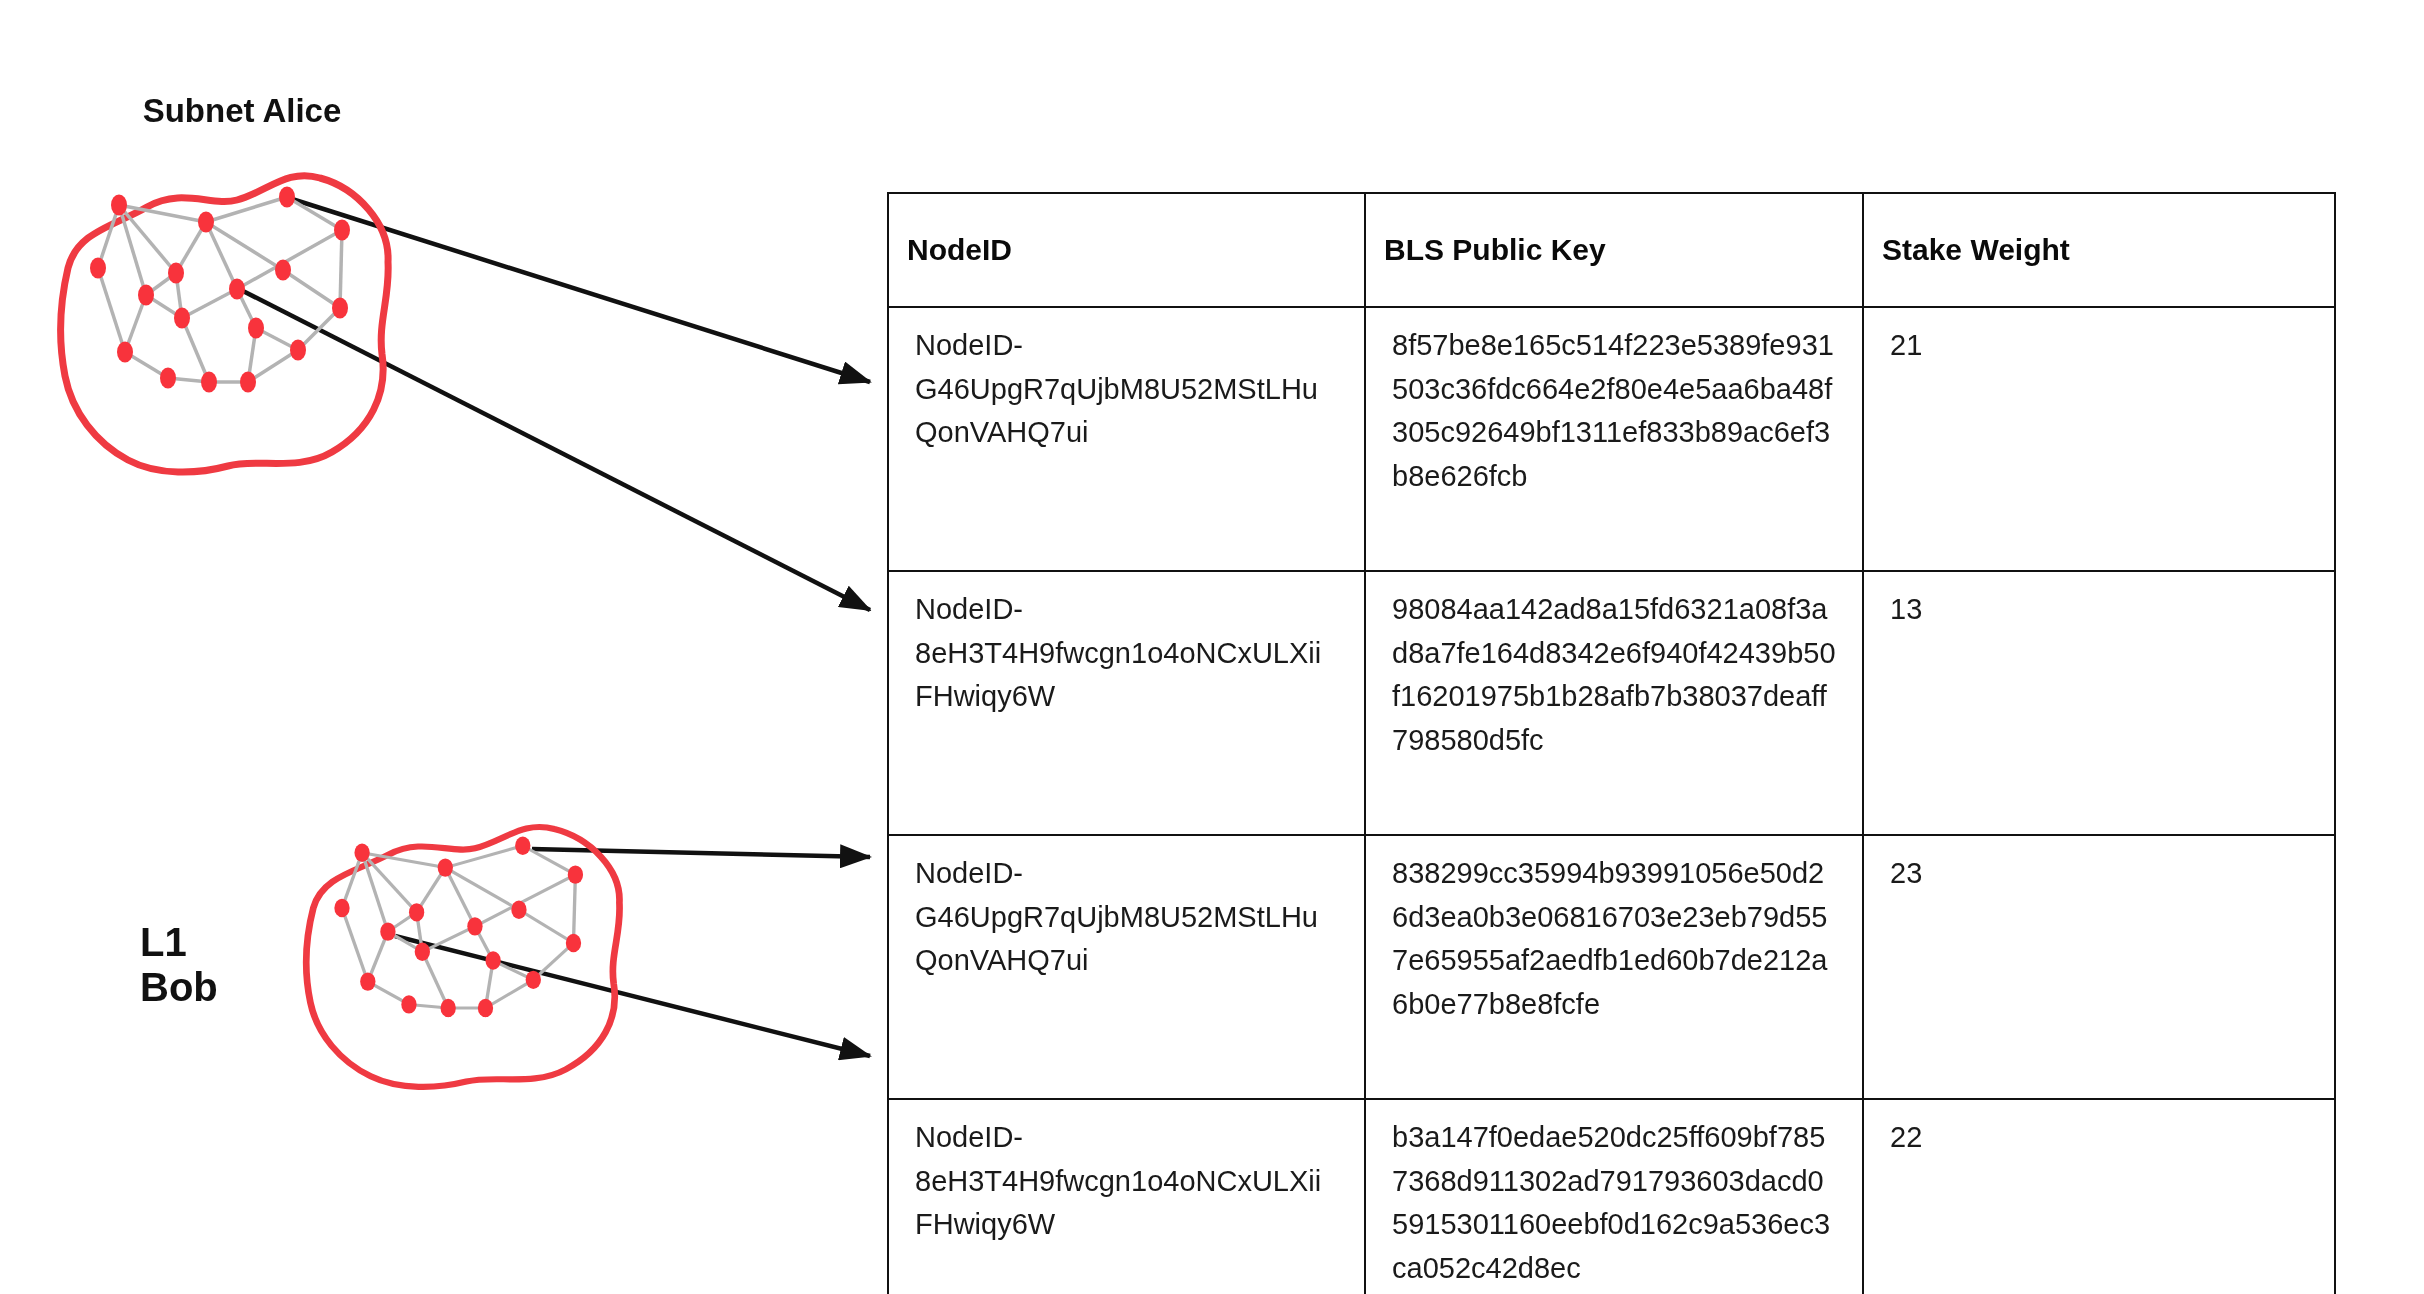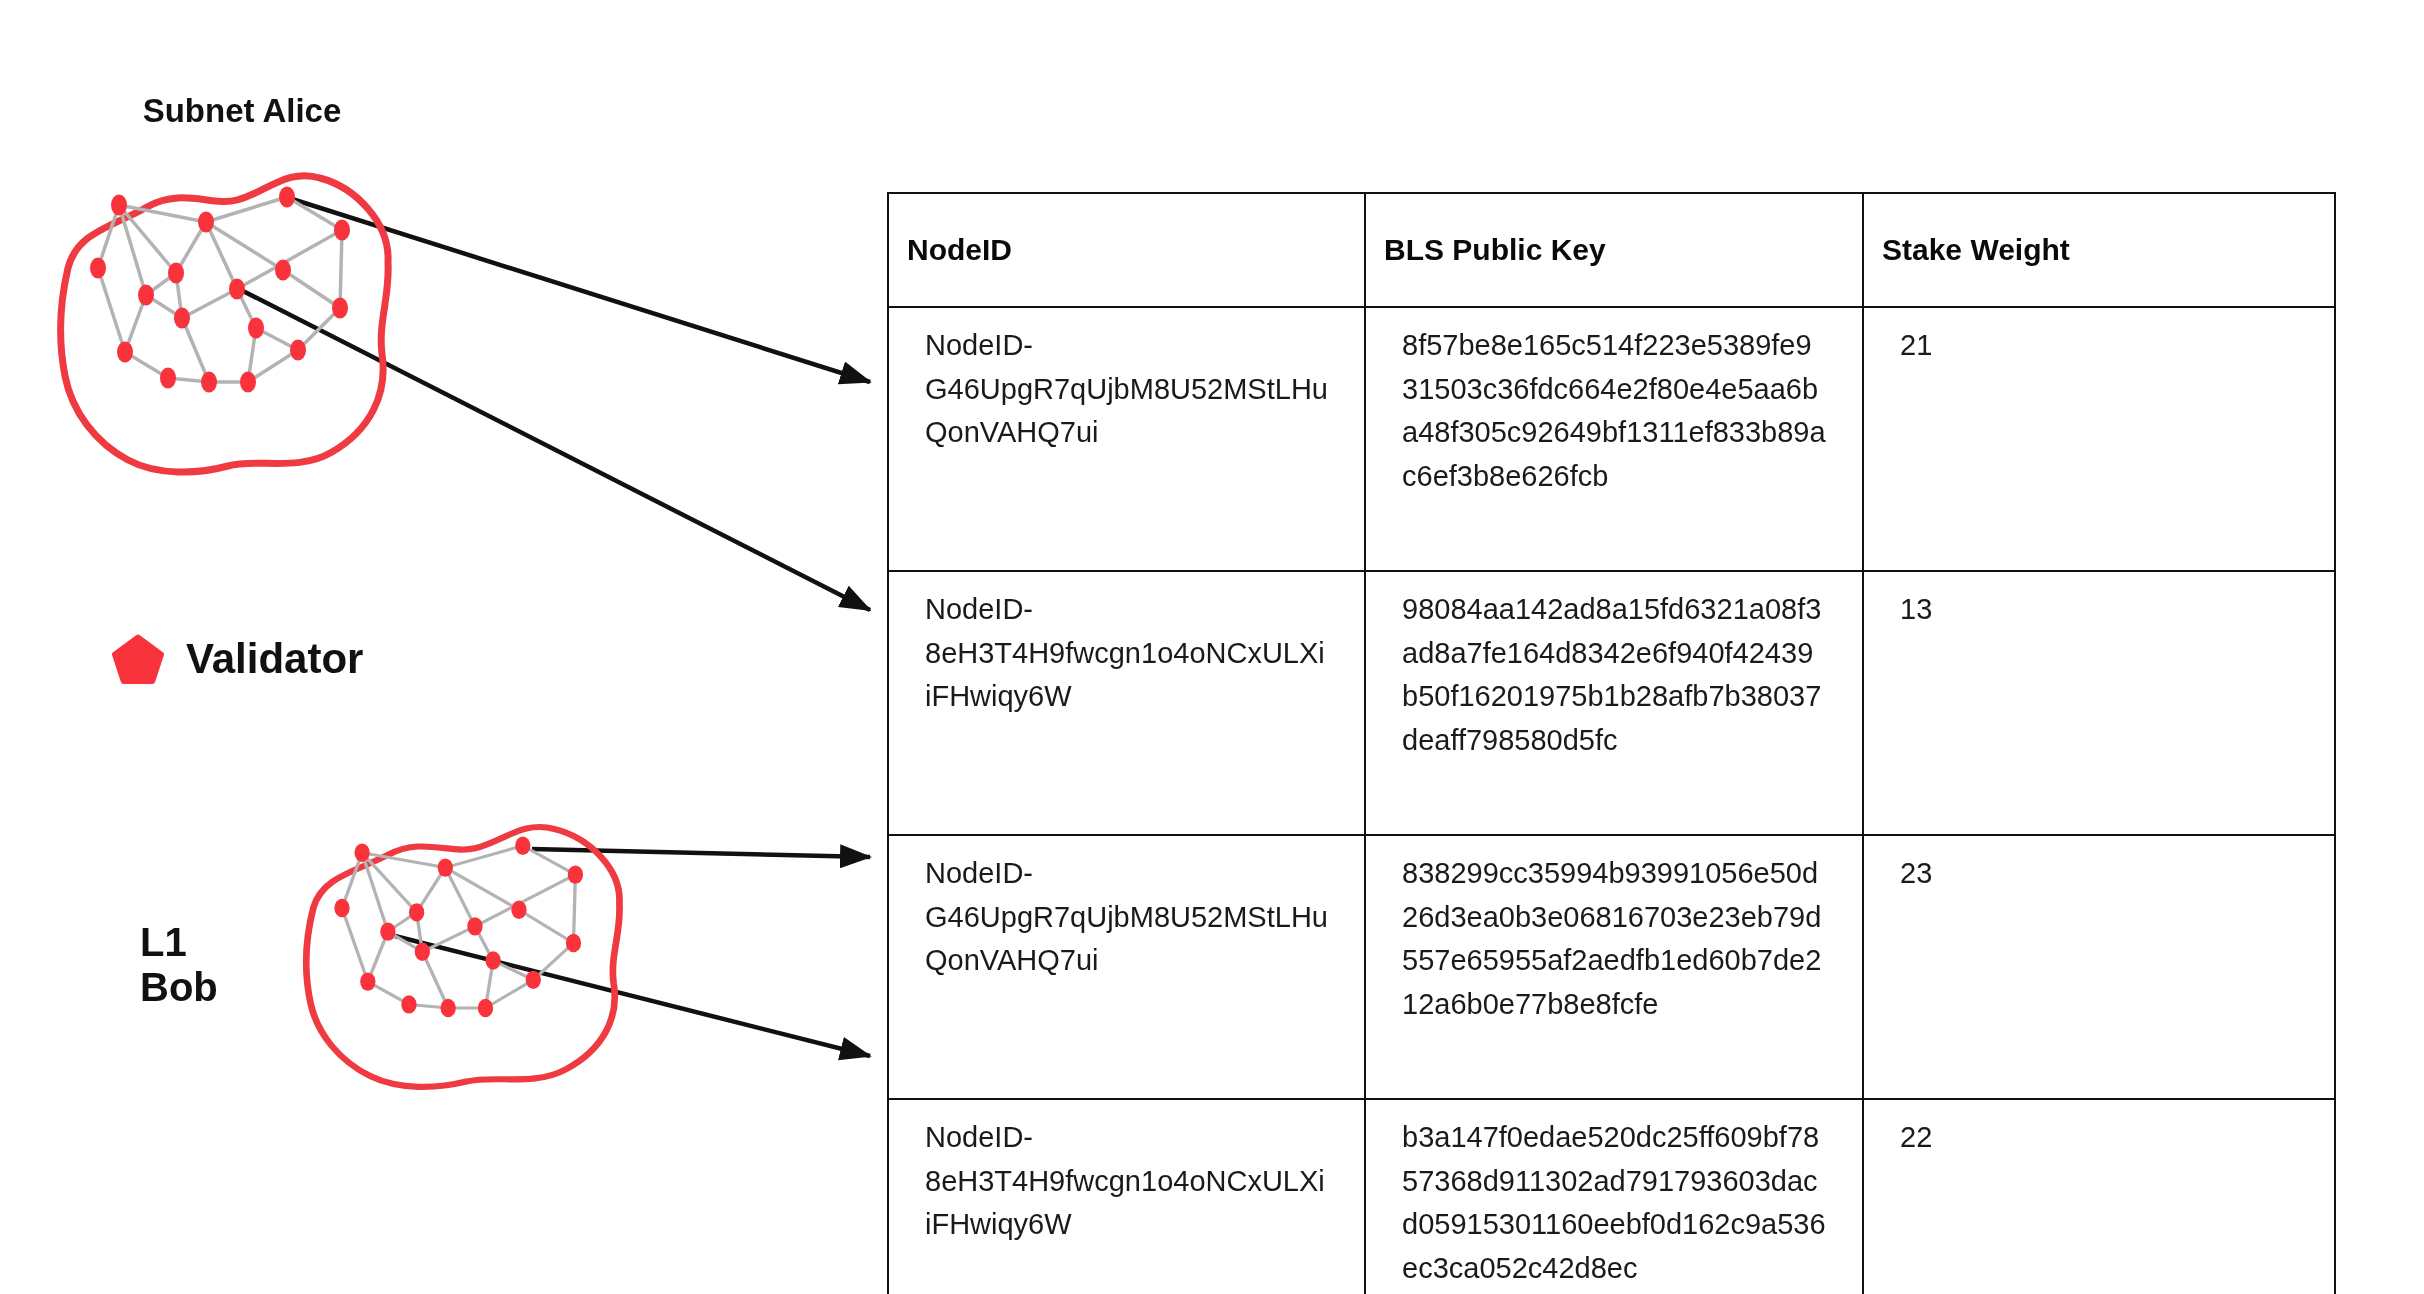--- a/index.html
+++ b/index.html
@@ -41,21 +41,21 @@
   }
   table.ledger th{
     height:80px;
     font-size:30px;font-weight:700;color:#0a0a0a;
     padding:16px 18px;vertical-align:middle;
   }
   table.ledger th.center{text-align:left;}
   table.ledger td{
     height:230px;
     font-size:29px;line-height:1.5;
-    padding:16px 36px;
+    padding:16px 26px;
     overflow-wrap:anywhere;
     word-break:break-word;
   }
   td.bls{word-break:break-all;border-radius:16px;}
 </style>
 </head>
 <body>
 
 <div class="canvas">
 
@@ -163,26 +163,20 @@
       <ellipse cx="288" cy="146" rx="8" ry="10.5" fill="#f8333c"></ellipse>
       <ellipse cx="130" cy="156" rx="8" ry="10.5" fill="#f8333c"></ellipse>
       <ellipse cx="204" cy="166" rx="8" ry="10.5" fill="#f8333c"></ellipse>
       <ellipse cx="246" cy="188" rx="8" ry="10.5" fill="#f8333c"></ellipse>
       <ellipse cx="73" cy="190" rx="8" ry="10.5" fill="#f8333c"></ellipse>
       <ellipse cx="116" cy="216" rx="8" ry="10.5" fill="#f8333c"></ellipse>
       <ellipse cx="157" cy="220" rx="8" ry="10.5" fill="#f8333c"></ellipse>
       <ellipse cx="196" cy="220" rx="8" ry="10.5" fill="#f8333c"></ellipse>
     </svg>
 
-  <div class="legend">
-    <svg width="52" height="50" viewBox="0 0 100 96">
-      <polygon id="pentagon-shape" points="50,6 95,39 78,91 22,91 5,39" stroke-width="10" stroke-linejoin="round" fill="#f8333c" stroke="#f8333c"></polygon>
-    </svg>
-    <span class="legend-label">Validator</span>
-  </div>
 
   <table class="ledger">
     <colgroup id="ledger-cols">
         <col style="width: 477px;">
         <col style="width: 498px;">
         <col style="width: 472px;">
       </colgroup>
     <thead>
       <tr>
         <th>NodeID</th>

